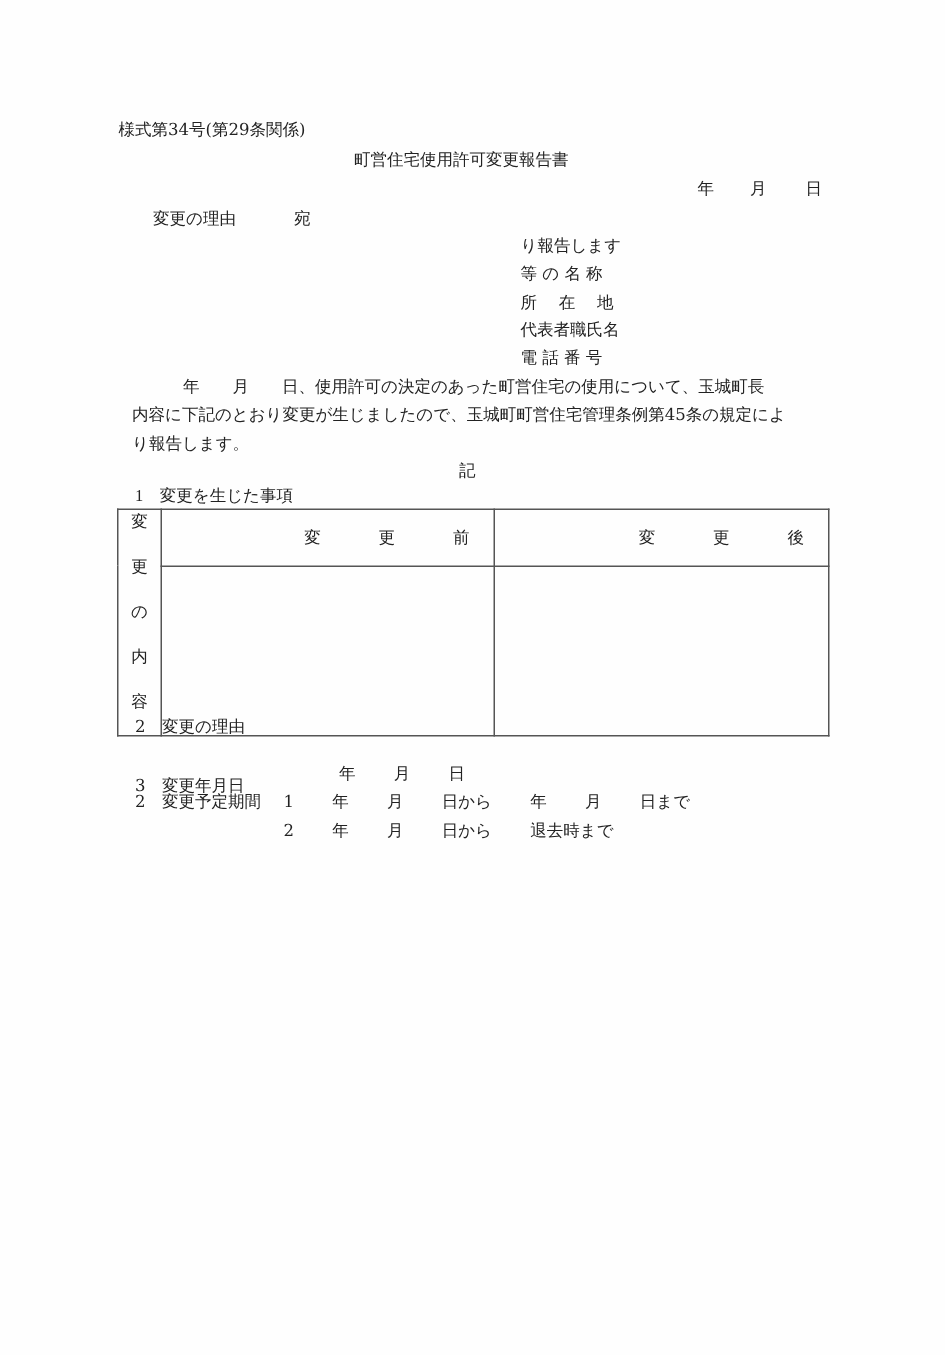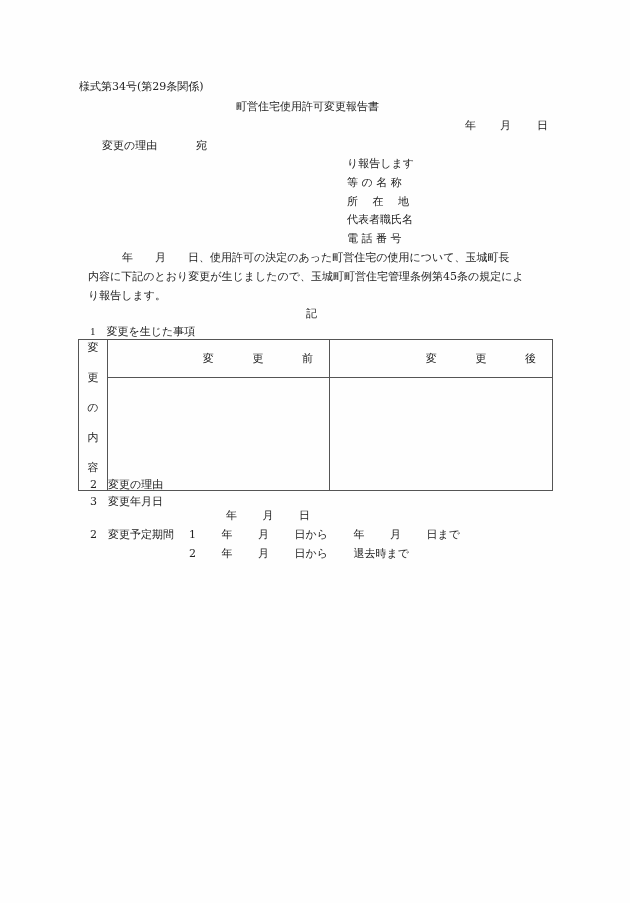--- a/index.html
+++ b/index.html
@@ -68,20 +68,20 @@
     </tr>
     <tr>
       <td class="bcell colL"></td>
       <td class="bcell colR"></td>
     </tr>
   </tbody>
     </table>
 
   <div class="abs" style="left:90px;top:478px;">2　変更の理由</div>
 
-  <div class="abs" style="left:90px;top:495px;">3　変更年月日</div>
+  <div class="abs" style="left:90px;top:517px;">3　変更年月日</div>
   <div class="abs" style="left:226px;top:509px;">年　　 月　　 日</div>
 
   <div class="abs" style="left:90px;top:528px;">2　変更予定期間</div>
   <div class="abs" style="left:189px;top:528px;">1　　 年　　 月　　 日から　　 年　　 月　　 日まで</div>
   <div class="abs" style="left:189px;top:547px;">2　　 年　　 月　　 日から　　 退去時まで</div>
 
 </div>
 
 </body></html>

